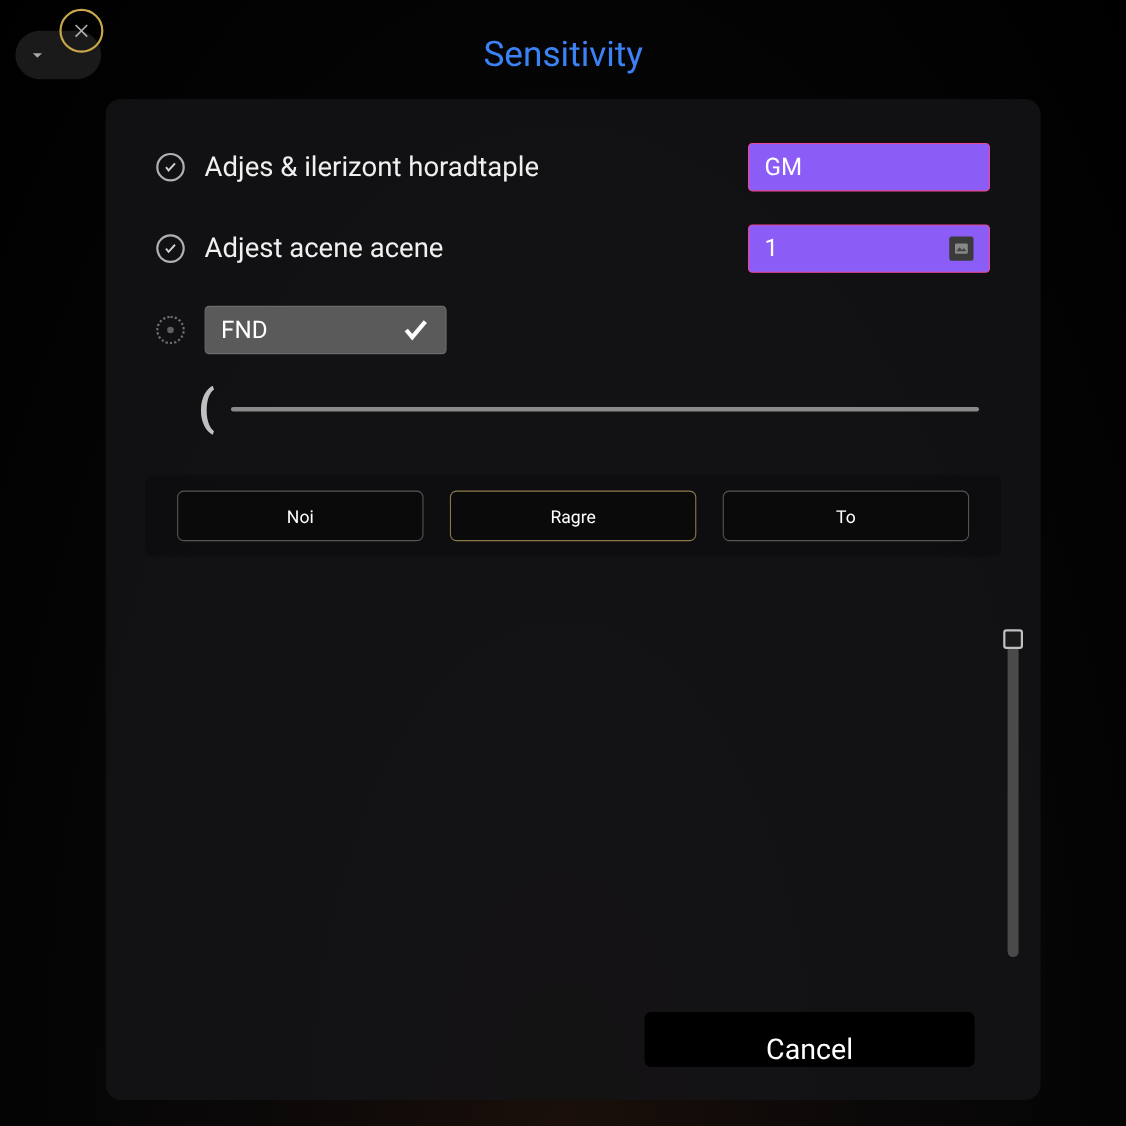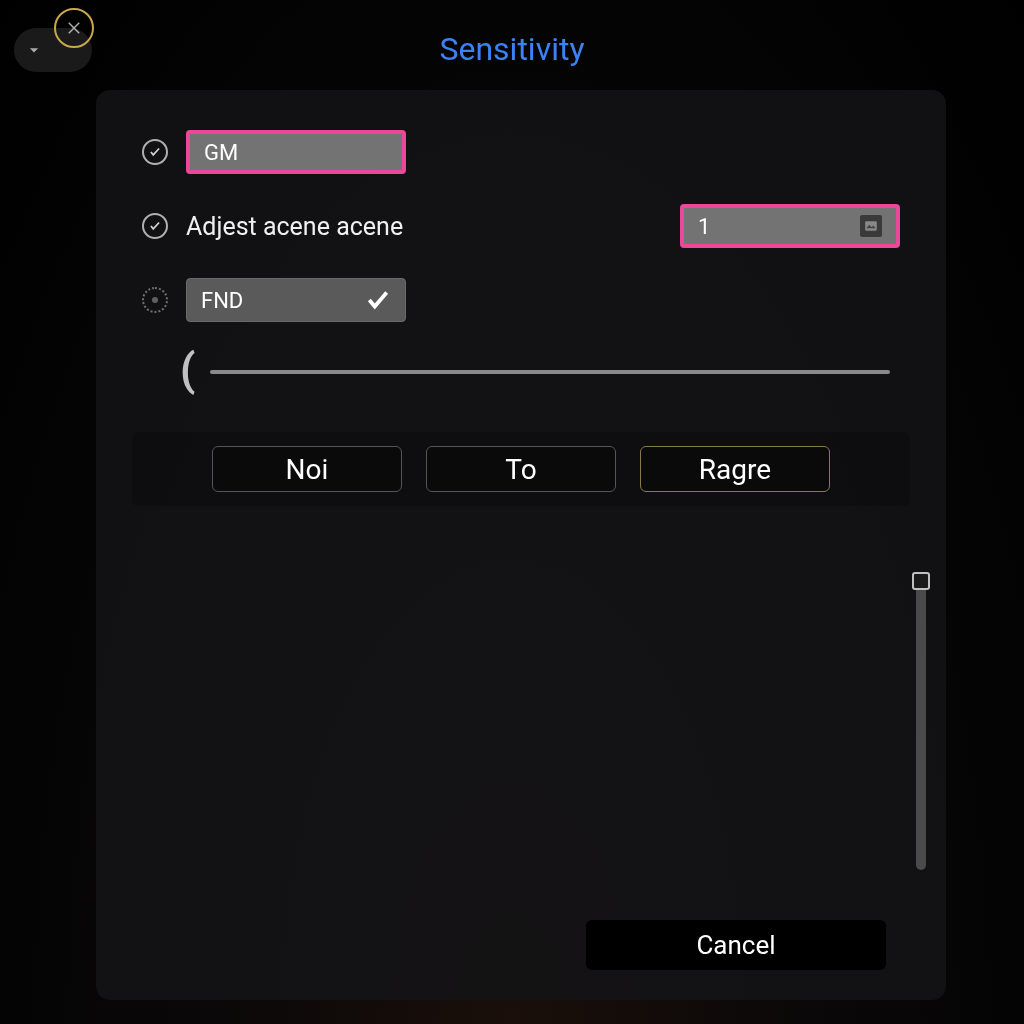--- a/index.html
+++ b/index.html
@@ -126,22 +126,22 @@
     
     .option-label {
       font-size: 25px;
       color: #f0f0f0;
       flex: 1;
     }
     
     .value-box {
       width: 220px;
       height: 44px;
-      background: #737373;
-      border: 4px solid #ec4899;
+      background: #8b5cf6;
+      border: 1px solid #ec4899;
       border-radius: 4px;
       display: flex;
       align-items: center;
       padding: 0 14px;
       font-size: 22px;
       color: #ffffff;
       justify-content: space-between;
     }
     
     .value-box.toggle-active {
@@ -192,27 +192,27 @@
       gap: 24px;
       justify-content: center;
       margin-top: 20px;
       padding: 14px 0;
       background: rgba(12,12,14,0.6);
       border-radius: 6px;
       margin-left: -10px;
       margin-right: -10px;
     }
     .action-btn {
-      width: 190px;
+      width: 224px;
       height: 46px;
       background: #0a0a0a;
       border: 1px solid #555555;
       border-radius: 6px;
       color: #ffffff;
-      font-size: 28px;
+      font-size: 16px;
       display: flex;
       align-items: center;
       justify-content: center;
       cursor: pointer;
     }
     .action-btn.highlight {
       border: 1px solid #8a7a4a;
     }
     
     .vscroll {
@@ -240,21 +240,21 @@
       position: absolute;
       bottom: 30px;
       right: 60px;
       width: 300px;
       height: 50px;
       background: #000000;
       border-radius: 6px;
       color: #ffffff;
       font-size: 26px;
       display: flex;
-      align-items: center;
+      align-items: flex-end;
       justify-content: center;
       cursor: pointer;
     }
   </style>
 </head>
 <body>
 
 <div class="close-pill">
   <svg viewBox="0 0 24 24">
       <path d="M7 10l5 5 5-5z"></path>
@@ -271,20 +271,21 @@
 <div class="title">Sensitivity</div>
 
 <div class="panel">
 
   <div class="option-row">
     <div class="check-circle">
       <svg viewBox="0 0 24 24">
           <path d="M5 12l4 5L19 6" stroke="#d0d0d0" stroke-width="3" fill="none"></path>
         </svg>
     </div>
+    <div class="option-label">Adjes &amp; ilerizont horadtaple</div>
     <div class="value-box">
       <span>GM</span>
     </div>
   </div>
 
   <div class="option-row">
     <div class="check-circle">
       <svg viewBox="0 0 24 24">
           <path d="M5 12l4 5L19 6" stroke="#d0d0d0" stroke-width="3" fill="none"></path>
         </svg>
@@ -313,26 +314,26 @@
 
   <div class="slider-container">
     <div class="slider-track"></div>
     <div class="slider-thumb">(</div>
   </div>
 
   <div class="button-row">
     <div class="action-btn">
       <span>Noi</span>
     </div>
+    <div class="action-btn highlight">
+      <span>Ragre</span>
+    </div>
     <div class="action-btn">
       <span>To</span>
     </div>
-    <div class="action-btn highlight">
-      <span>Ragre</span>
-    </div>
   </div>
 
   <div class="vscroll">
     <div class="vscroll-thumb"></div>
   </div>
 
   <div class="cancel-btn">
     <span>Cancel</span>
   </div>
 

